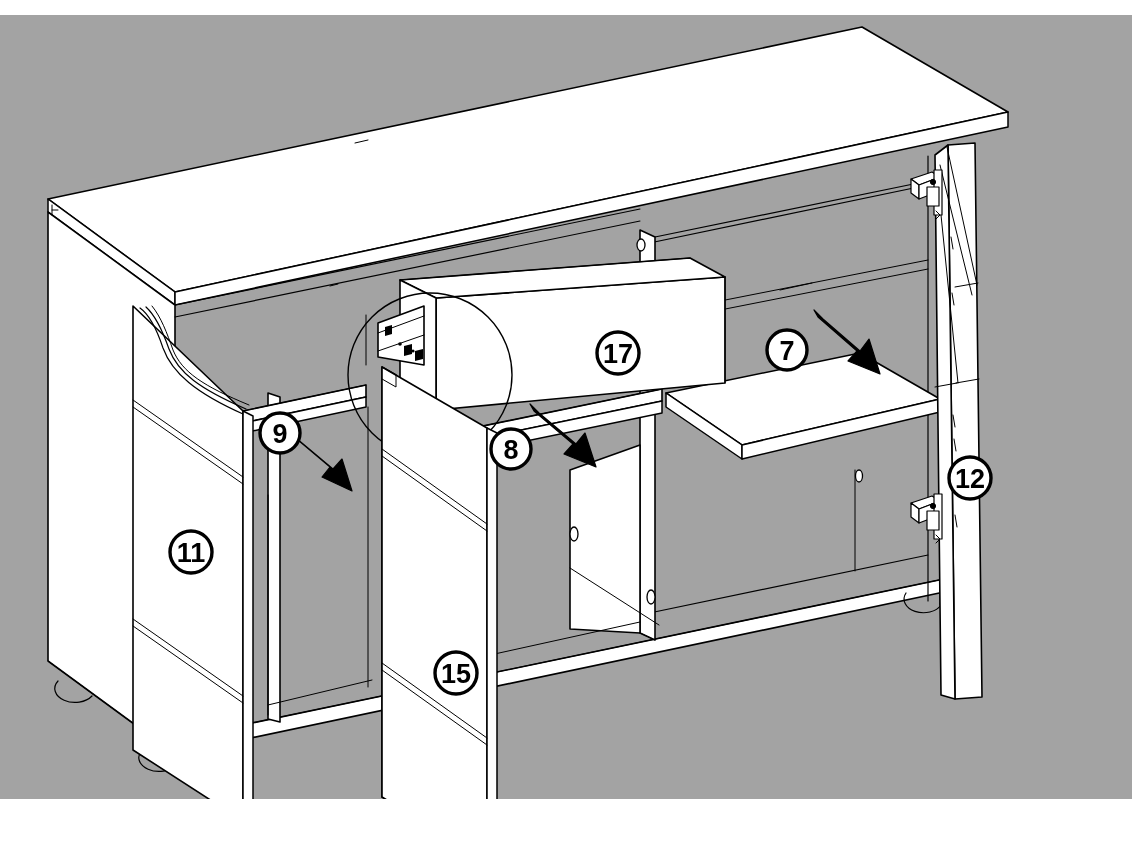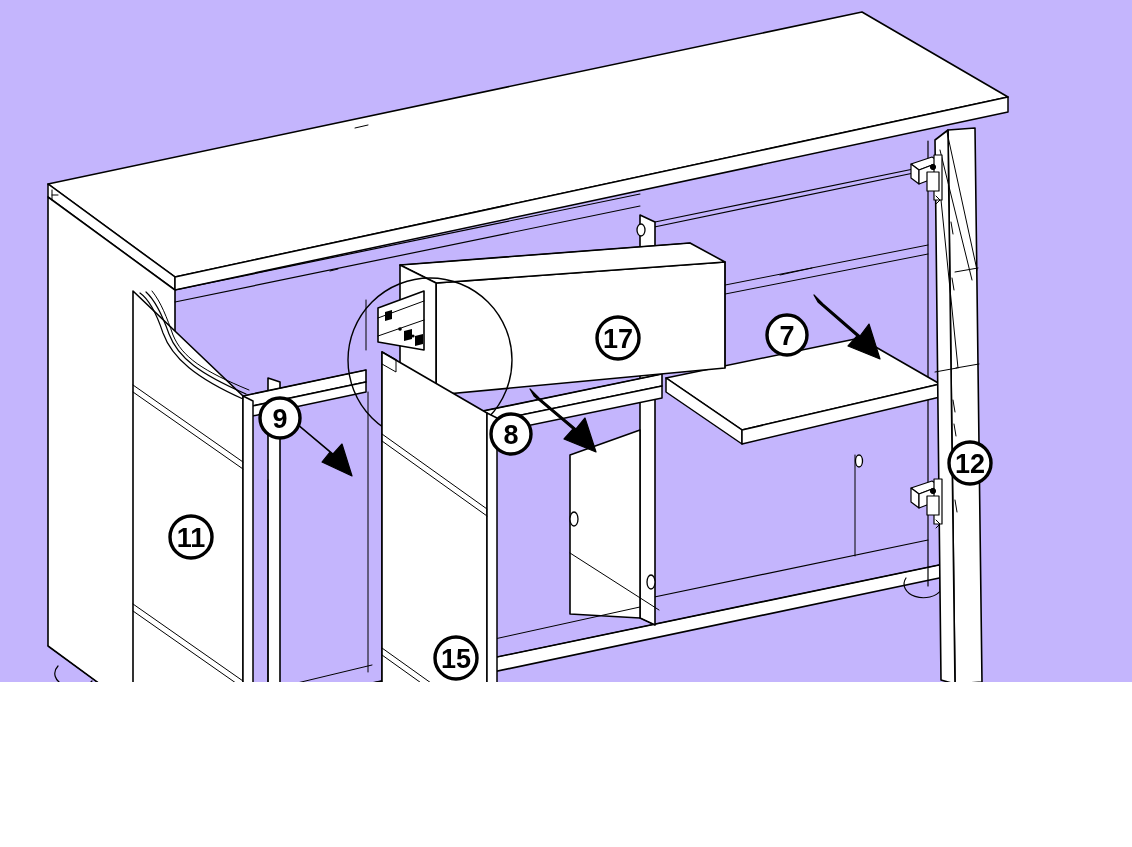--- a/index.html
+++ b/index.html
@@ -7,23 +7,24 @@
     margin: 0;
     padding: 0;
     background: #ffffff;
   }
   body {
     font-family: "Liberation Sans", sans-serif;
   }
   #stage {
     position: relative;
     width: 1132px;
-    height: 682px;
-    background: #c4b5fd;
+    height: 784px;
+    background: #a3a3a3;
     overflow: hidden;
+    margin-top: 15px;
   }
   #diagram-svg {
     position: absolute;
     top: 0;
     left: 0;
     width: 1132px;
     height: 847px;
     display: block;
   }
   .panel-face {

